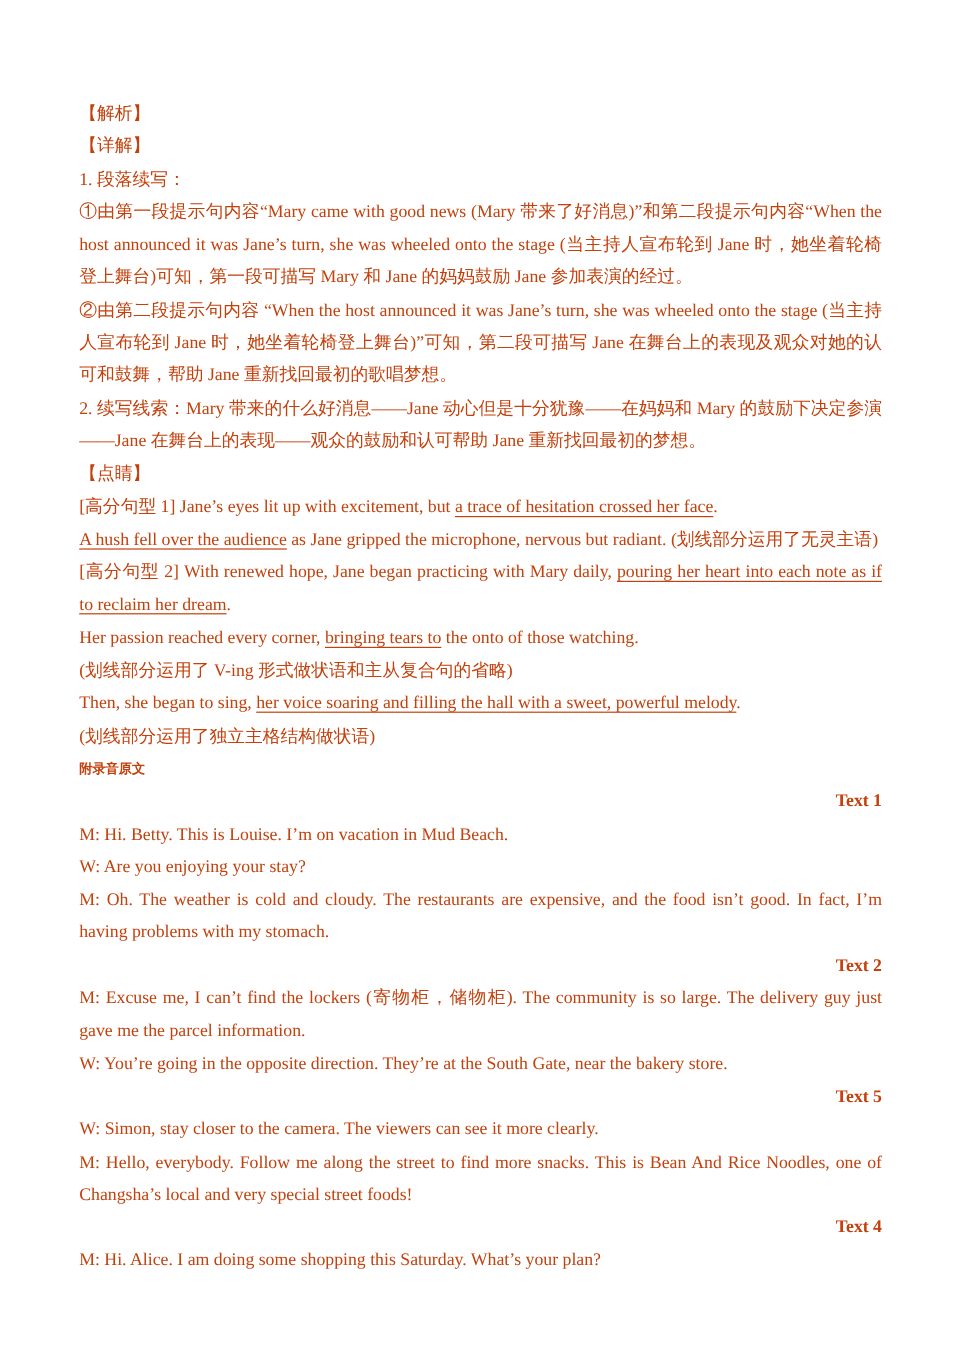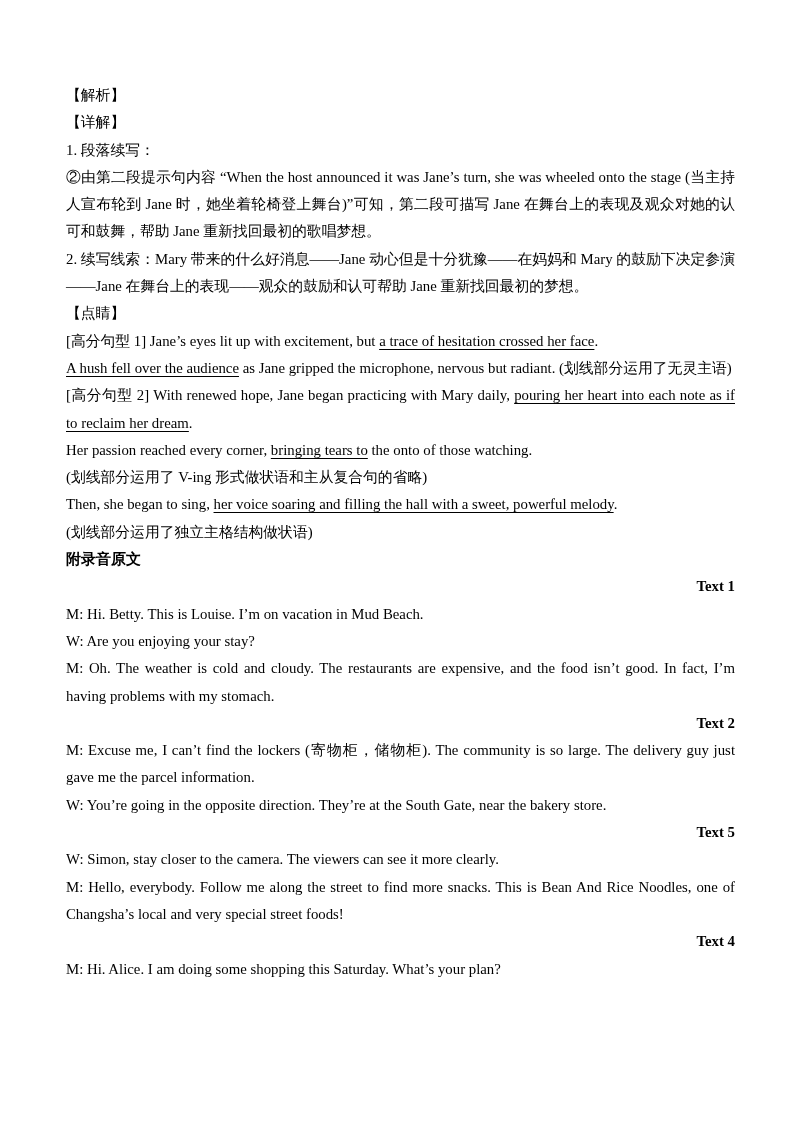--- a/index.html
+++ b/index.html
@@ -8,42 +8,42 @@
     background: #ffffff;
   }
   .page {
     position: relative;
     width: 800px;
     height: 1081px;
     background: #ffffff;
     overflow: hidden;
     box-sizing: border-box;
     font-family: "Liberation Serif", "DejaVu Serif", serif;
-    color: #000000;
+    color: #c2410c;
   }
   .content {
     position: absolute;
     left: 66px;
     top: 82px;
     width: 669px;
   }
   .para {
     margin: 0;
     padding: 0;
     font-size: 14.8px;
     line-height: 27.3px;
     text-align: justify;
     text-justify: inter-ideograph;
     word-break: break-word;
   }
   .para.label {
     text-align: left;
   }
   .para.heading {
-    font-size: 15px;
+    font-size: 11px;
     font-weight: 700;
     text-align: left;
   }
   .para.subheading {
     font-weight: 700;
     text-align: right;
   }
   .seg {
     text-decoration: none;
   }
@@ -54,20 +54,21 @@
   }
 </style>
 </head>
 <body>
 
 <div class="page">
   <div class="content">
       <p class="para label"><span class="seg">【解析】</span></p>
       <p class="para label"><span class="seg">【详解】</span></p>
       <p class="para body"><span class="seg">1. 段落续写：</span></p>
+      <p class="para body"><span class="seg">①由第一段提示句内容“Mary came with good news (Mary 带来了好消息)”和第二段提示句内容“When the host announced it was Jane’s turn, she was wheeled onto the stage (当主持人宣布轮到 Jane 时，她坐着轮椅登上舞台)可知，第一段可描写 Mary 和 Jane 的妈妈鼓励 Jane 参加表演的经过。</span></p>
       <p class="para body"><span class="seg">②由第二段提示句内容 “When the host announced it was Jane’s turn, she was wheeled onto the stage (当主持人宣布轮到 Jane 时，她坐着轮椅登上舞台)”可知，第二段可描写 Jane 在舞台上的表现及观众对她的认可和鼓舞，帮助 Jane 重新找回最初的歌唱梦想。</span></p>
       <p class="para body"><span class="seg">2. 续写线索：Mary 带来的什么好消息——Jane 动心但是十分犹豫——在妈妈和 Mary 的鼓励下决定参演——Jane 在舞台上的表现——观众的鼓励和认可帮助 Jane 重新找回最初的梦想。</span></p>
       <p class="para label"><span class="seg">【点睛】</span></p>
       <p class="para body"><span class="seg">[高分句型 1] Jane’s eyes lit up with excitement, but </span><span class="seg u">a trace of hesitation crossed her face</span><span class="seg">.</span></p>
       <p class="para body"><span class="seg u">A hush fell over the audience</span><span class="seg"> as Jane gripped the microphone, nervous but radiant. (划线部分运用了无灵主语)</span></p>
       <p class="para body"><span class="seg">[高分句型 2] With renewed hope, Jane began practicing with Mary daily, </span><span class="seg u">pouring her heart into each note as if to reclaim her dream</span><span class="seg">.</span></p>
       <p class="para body"><span class="seg">Her passion reached every corner, </span><span class="seg u">bringing tears to</span><span class="seg"> the onto of those watching.</span></p>
       <p class="para body"><span class="seg">(划线部分运用了 V-ing 形式做状语和主从复合句的省略)</span></p>
       <p class="para body"><span class="seg">Then, she began to sing, </span><span class="seg u">her voice soaring and filling the hall with a sweet, powerful melody</span><span class="seg">.</span></p>
       <p class="para body"><span class="seg">(划线部分运用了独立主格结构做状语)</span></p>

